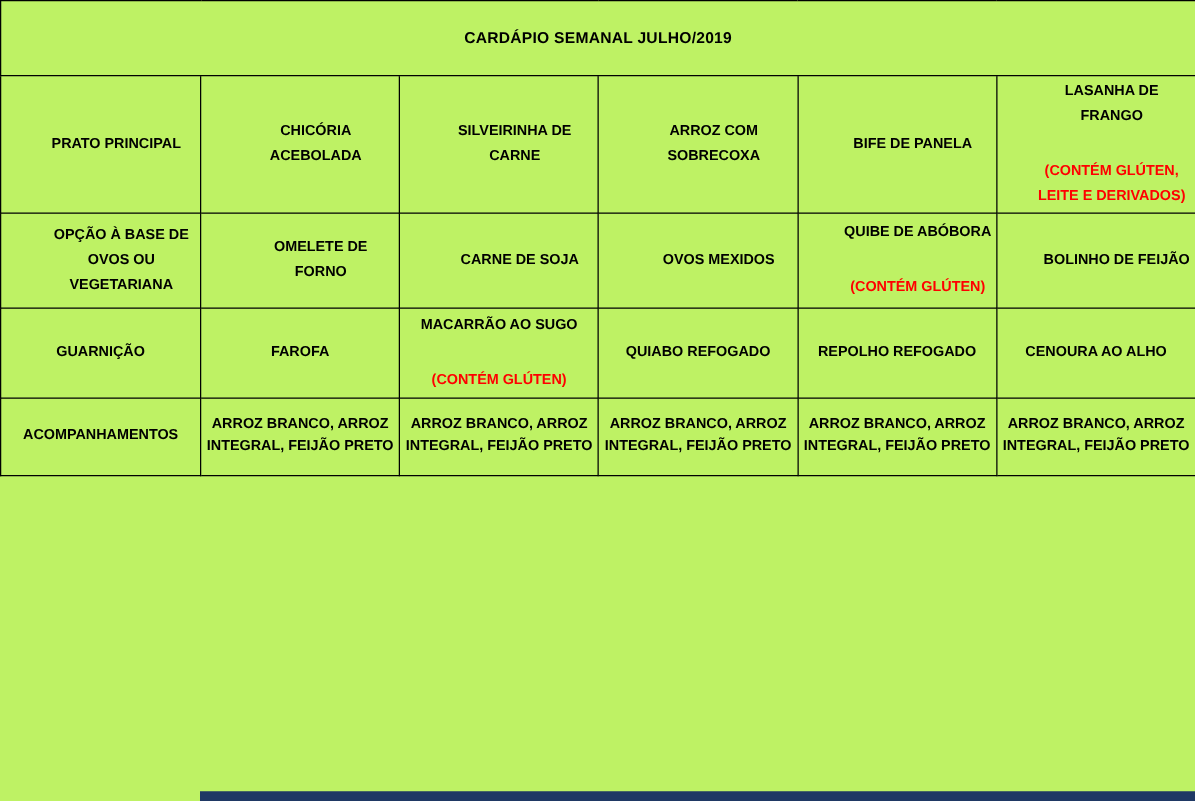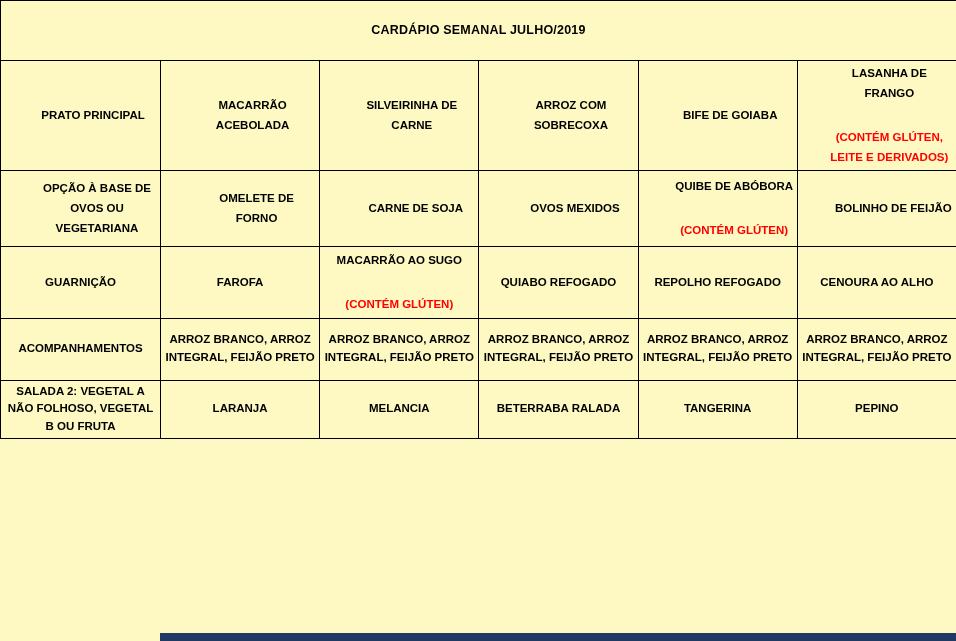--- a/index.html
+++ b/index.html
@@ -5,21 +5,21 @@
   :root {
     --warning-color: #ff0000;
     --footer-color: #1f3864;
     --border-color: #000000;
   }
   * { box-sizing: border-box; }
   html, body { margin: 0; padding: 0; background: #ffffff; }
   .page {
     width: 956px;
     height: 641px;
-    background: #fef9c3;
+    background: #bef264;
     position: relative;
     overflow: hidden;
     font-family: "Liberation Sans", sans-serif;
   }
   table.menu {
     border-collapse: collapse;
     table-layout: fixed;
     width: 956px;
     font-weight: bold;
     color: #000000;
@@ -77,30 +77,30 @@
     </colgroup>
     <thead>
       <tr class="title-row">
         <td colspan="6">CARDÁPIO SEMANAL JULHO/2019</td>
       </tr>
     </thead>
     <tbody>
         <tr>
           <td class="label-cell">PRATO PRINCIPAL</td>
           <td>
-            <div>MACARRÃO ACEBOLADA</div>
+            <div>CHICÓRIA ACEBOLADA</div>
           </td>
           <td>
             <div>SILVEIRINHA DE CARNE</div>
           </td>
           <td>
             <div>ARROZ COM SOBRECOXA</div>
           </td>
           <td>
-            <div>BIFE DE GOIABA</div>
+            <div>BIFE DE PANELA</div>
           </td>
           <td>
             <div>LASANHA DE FRANGO</div>
             <div class="warning">(CONTÉM GLÚTEN, LEITE E DERIVADOS)</div>
           </td>
         </tr>
         <tr>
           <td class="label-cell">OPÇÃO À BASE DE OVOS OU VEGETARIANA</td>
           <td>
             <div>OMELETE DE FORNO</div>
@@ -149,34 +149,16 @@
           <td>
             <div>ARROZ BRANCO, ARROZ INTEGRAL, FEIJÃO PRETO</div>
           </td>
           <td>
             <div>ARROZ BRANCO, ARROZ INTEGRAL, FEIJÃO PRETO</div>
           </td>
           <td>
             <div>ARROZ BRANCO, ARROZ INTEGRAL, FEIJÃO PRETO</div>
           </td>
         </tr>
-        <tr>
-          <td class="label-cell">SALADA 2: VEGETAL A NÃO FOLHOSO, VEGETAL B OU FRUTA</td>
-          <td>
-            <div>LARANJA</div>
-          </td>
-          <td>
-            <div>MELANCIA</div>
-          </td>
-          <td>
-            <div>BETERRABA RALADA</div>
-          </td>
-          <td>
-            <div>TANGERINA</div>
-          </td>
-          <td>
-            <div>PEPINO</div>
-          </td>
-        </tr>
       </tbody>
   </table>
   <div class="footer-bar"></div>
 </div>
 
 </body></html>

